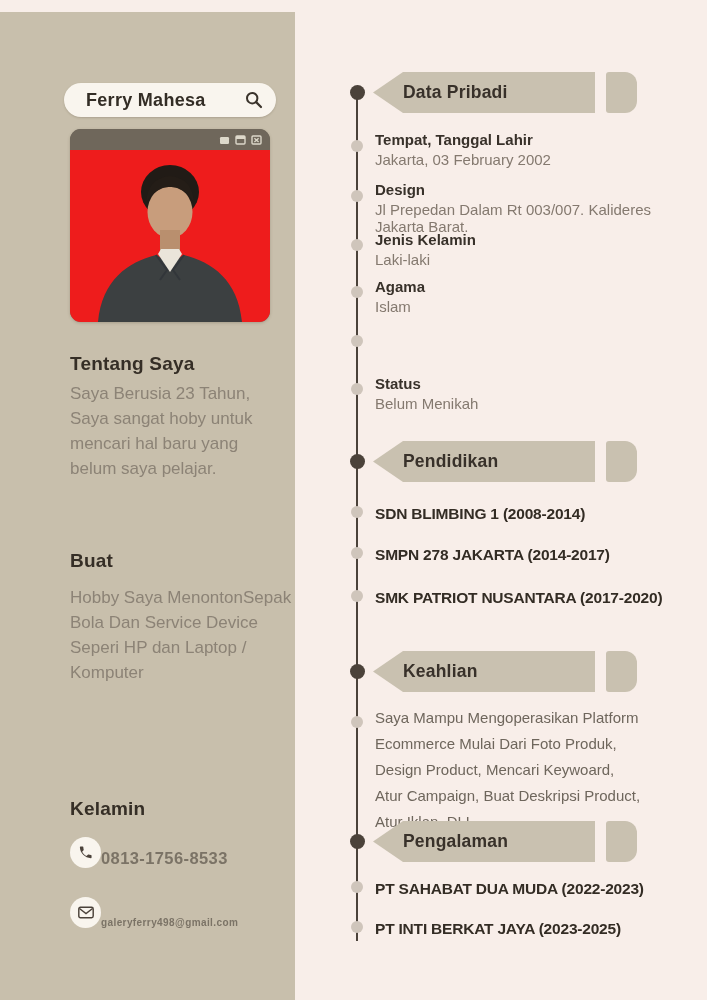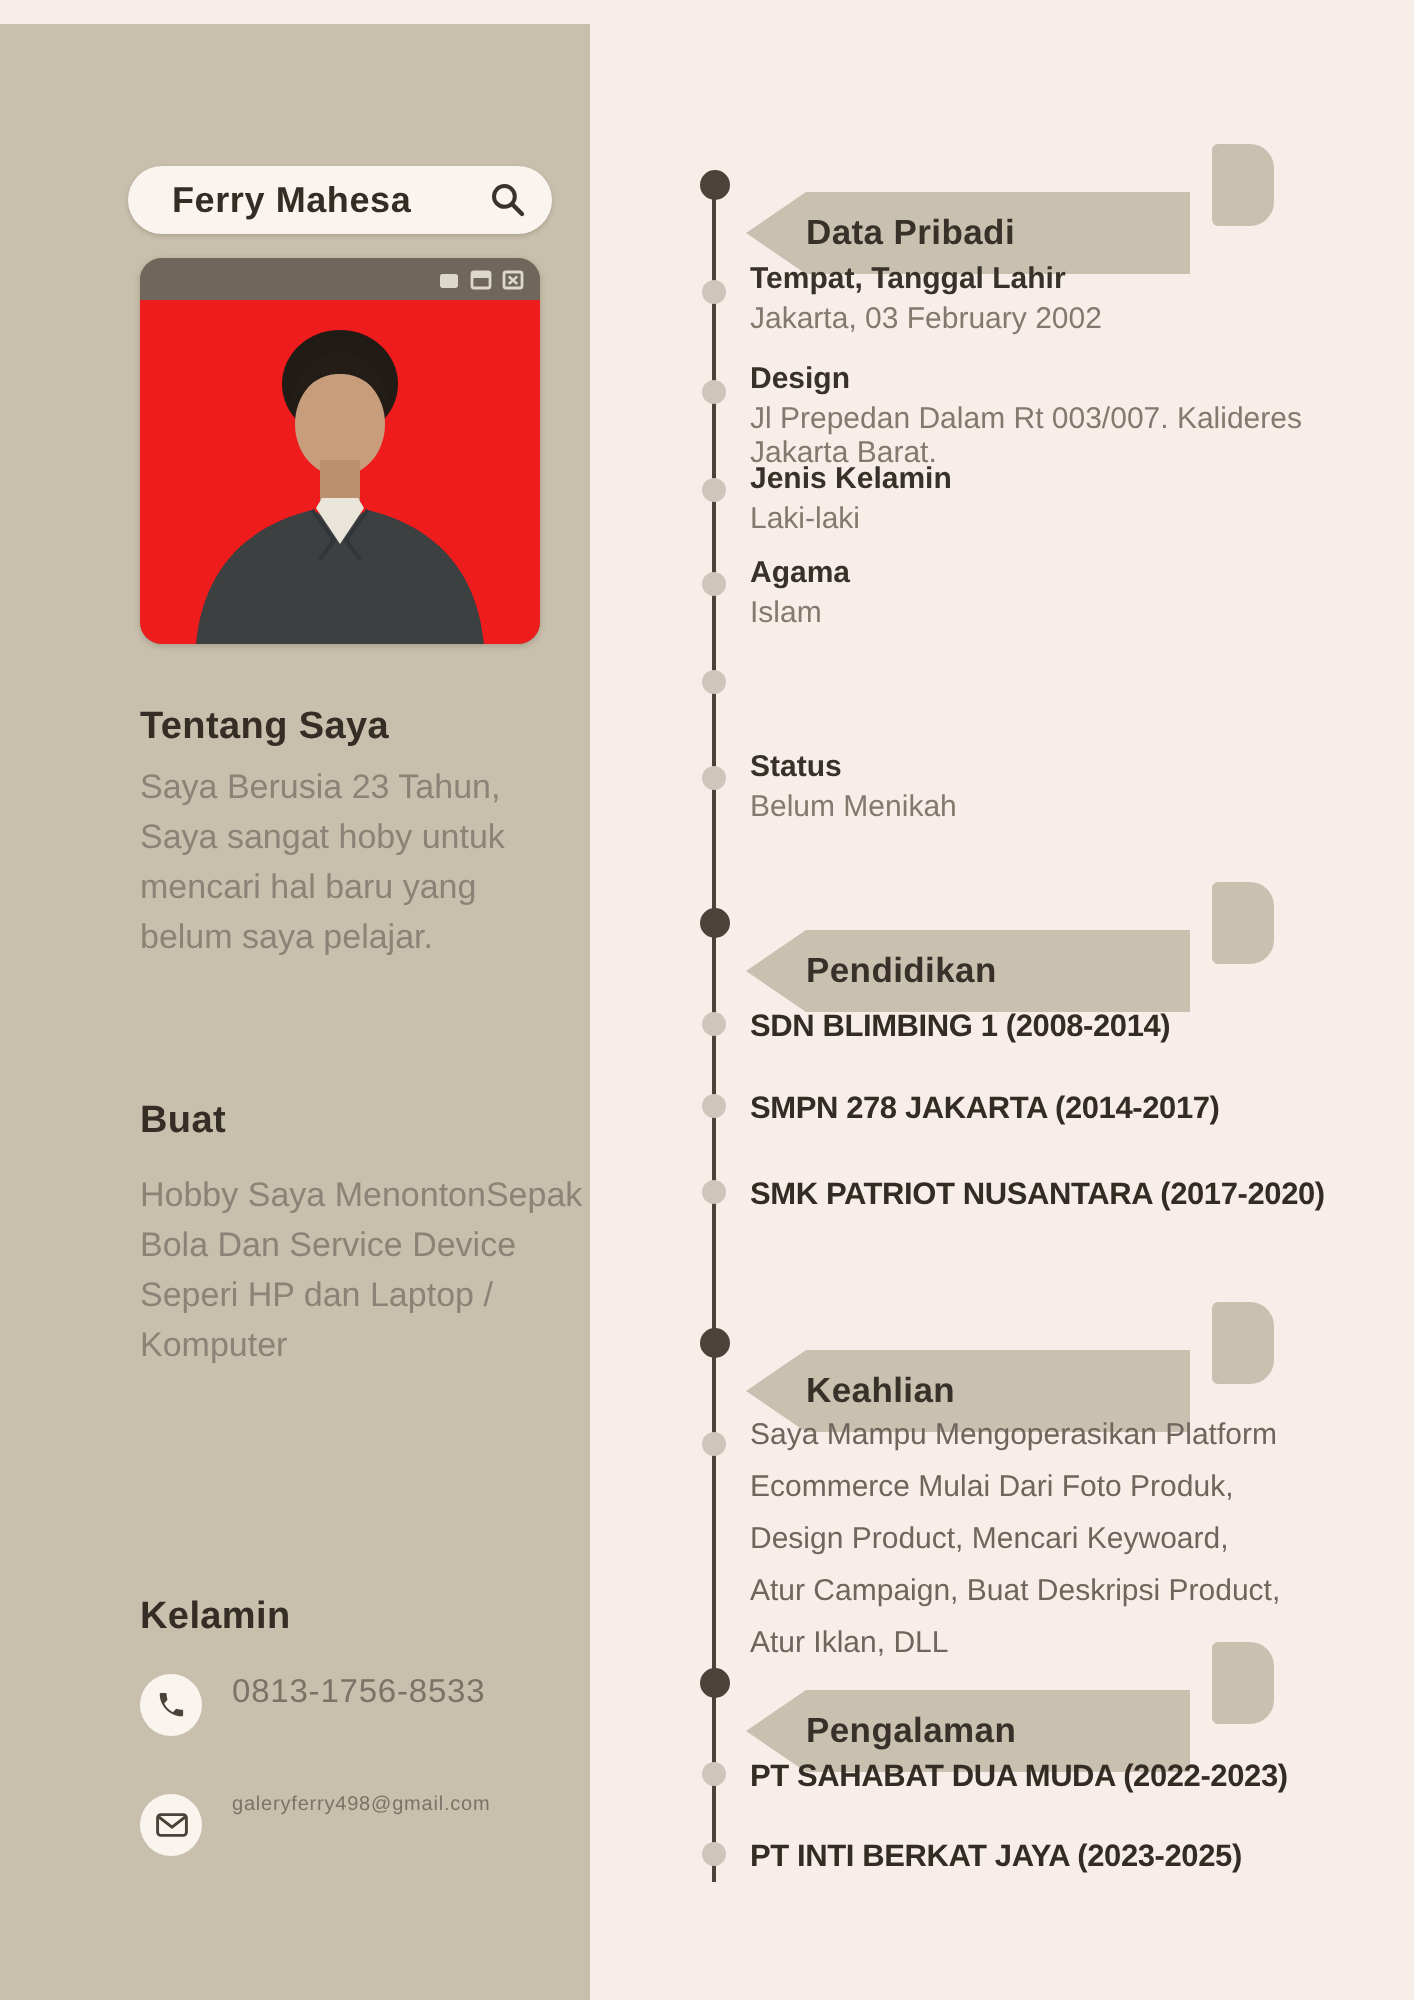--- a/index.html
+++ b/index.html
@@ -16,33 +16,33 @@
 
   .photo-window{position:absolute;left:70px;top:117px;width:200px;height:193px;border-radius:11px;
     overflow:hidden;background:#6f675b;box-shadow:0 1px 3px rgba(90,80,60,.3);}
   .win-bar{height:21px;background:#6f675b;display:flex;align-items:center;justify-content:flex-end;gap:5px;padding-right:8px;}
   .win-bar svg{display:block;}
   .photo-area{width:200px;height:172px;display:block;}
 
   .side-h{position:absolute;left:70px;font-size:19px;font-weight:bold;color:#352e26;letter-spacing:.2px;}
   .side-p{position:absolute;left:70px;font-size:17px;line-height:25px;color:#8c8376;}
 
-  .contact-row{position:absolute;left:70px;display:flex;align-items:flex-start;gap:15px;}
+  .contact-row{position:absolute;left:70px;display:flex;align-items:flex-end;font-weight:bold;}
   .contact-badge{width:31px;height:31px;border-radius:50%;background:#f9f5ee;display:flex;align-items:center;justify-content:center;flex:0 0 31px;}
   .contact-text{font-size:10px;color:#7b7366;letter-spacing:.4px;white-space:nowrap;}
 
   
   .timeline-line{position:absolute;left:356px;top:92px;width:2px;height:849px;background:#4b423a;}
   .dot-dark{position:absolute;width:15px;height:15px;border-radius:50%;background:#4b423a;left:350px;}
   .dot-light{position:absolute;width:12px;height:12px;border-radius:50%;background:#cfc5bb;left:351px;}
 
   .banner{position:absolute;left:373px;width:264px;height:41px;}
   .banner .arrow{position:absolute;left:0;top:0;width:222px;height:41px;background:#c9c1b0;
     clip-path:polygon(0 50%,30px 0,100% 0,100% 100%,30px 100%);
-    font-size:17.5px;font-weight:bold;color:#38312a;line-height:41px;padding-left:30px;box-sizing:border-box;letter-spacing:.2px;margin-top:24px;}
+    font-size:17.5px;font-weight:bold;color:#38312a;line-height:41px;padding-left:30px;box-sizing:border-box;letter-spacing:.2px;}
   .banner .tail{position:absolute;right:0;top:0;width:31px;height:41px;background:#c9c1b0;border-radius:3px 12px 12px 3px;}
 
   .pd-item{position:absolute;left:375px;width:300px;}
   .pd-label{font-size:15px;font-weight:bold;color:#38312a;line-height:18px;}
   .pd-value{font-size:15px;color:#84796f;line-height:17px;margin-top:2px;}
 
   .edu-item,.exp-item{position:absolute;left:375px;width:300px;font-size:15.5px;font-weight:bold;
     color:#332c24;letter-spacing:-.2px;line-height:17px;}
 
   .skills-text{position:absolute;left:375px;top:705px;width:268px;font-size:15px;line-height:26px;color:#6e665c;}

